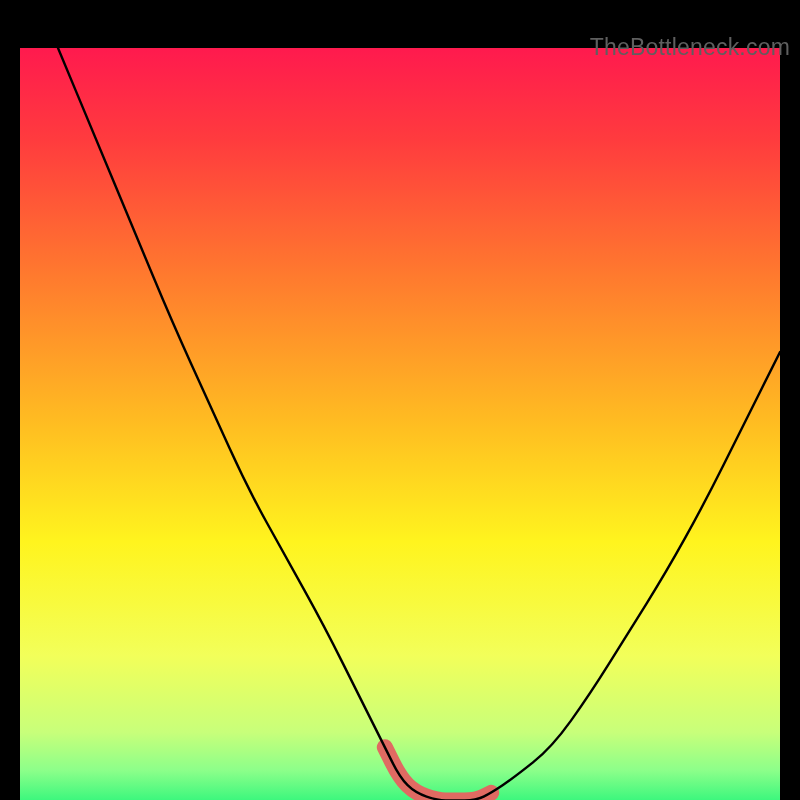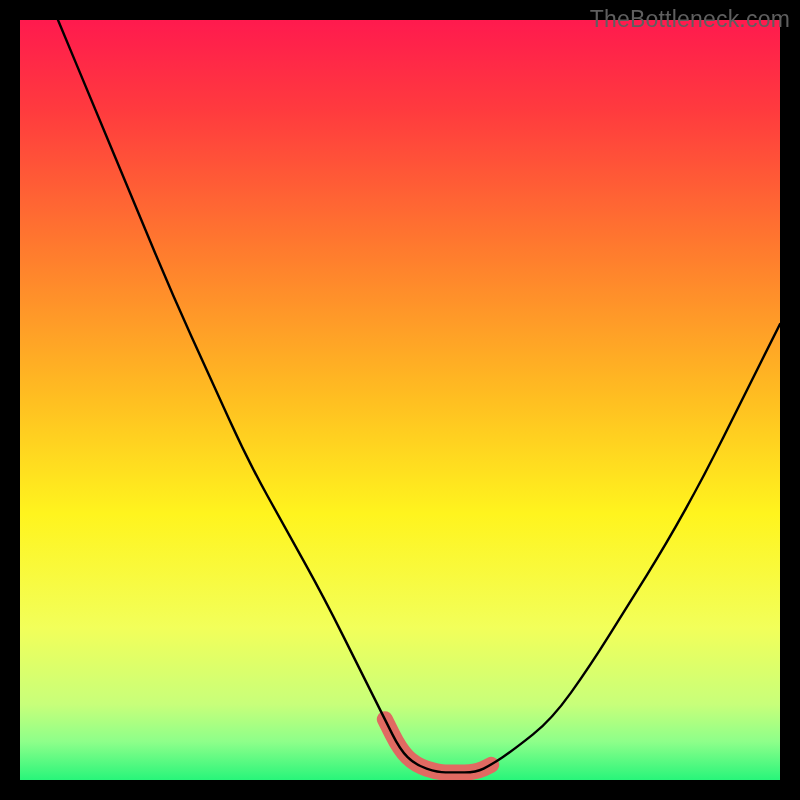--- a/index.html
+++ b/index.html
@@ -9,20 +9,21 @@
     height: 800px;
     background: #000;
     overflow: hidden;
     font-family: Arial, Helvetica, sans-serif;
   }
   .frame {
     position: relative;
     width: 800px;
     height: 756px;
     background: #000;
+    margin-top: 28px;
   }
   .watermark {
     position: absolute;
     top: 6px;
     right: 10px;
     color: #5f5f5f;
     font-size: 23px;
     font-weight: 500;
     letter-spacing: 0.2px;
     z-index: 30;

